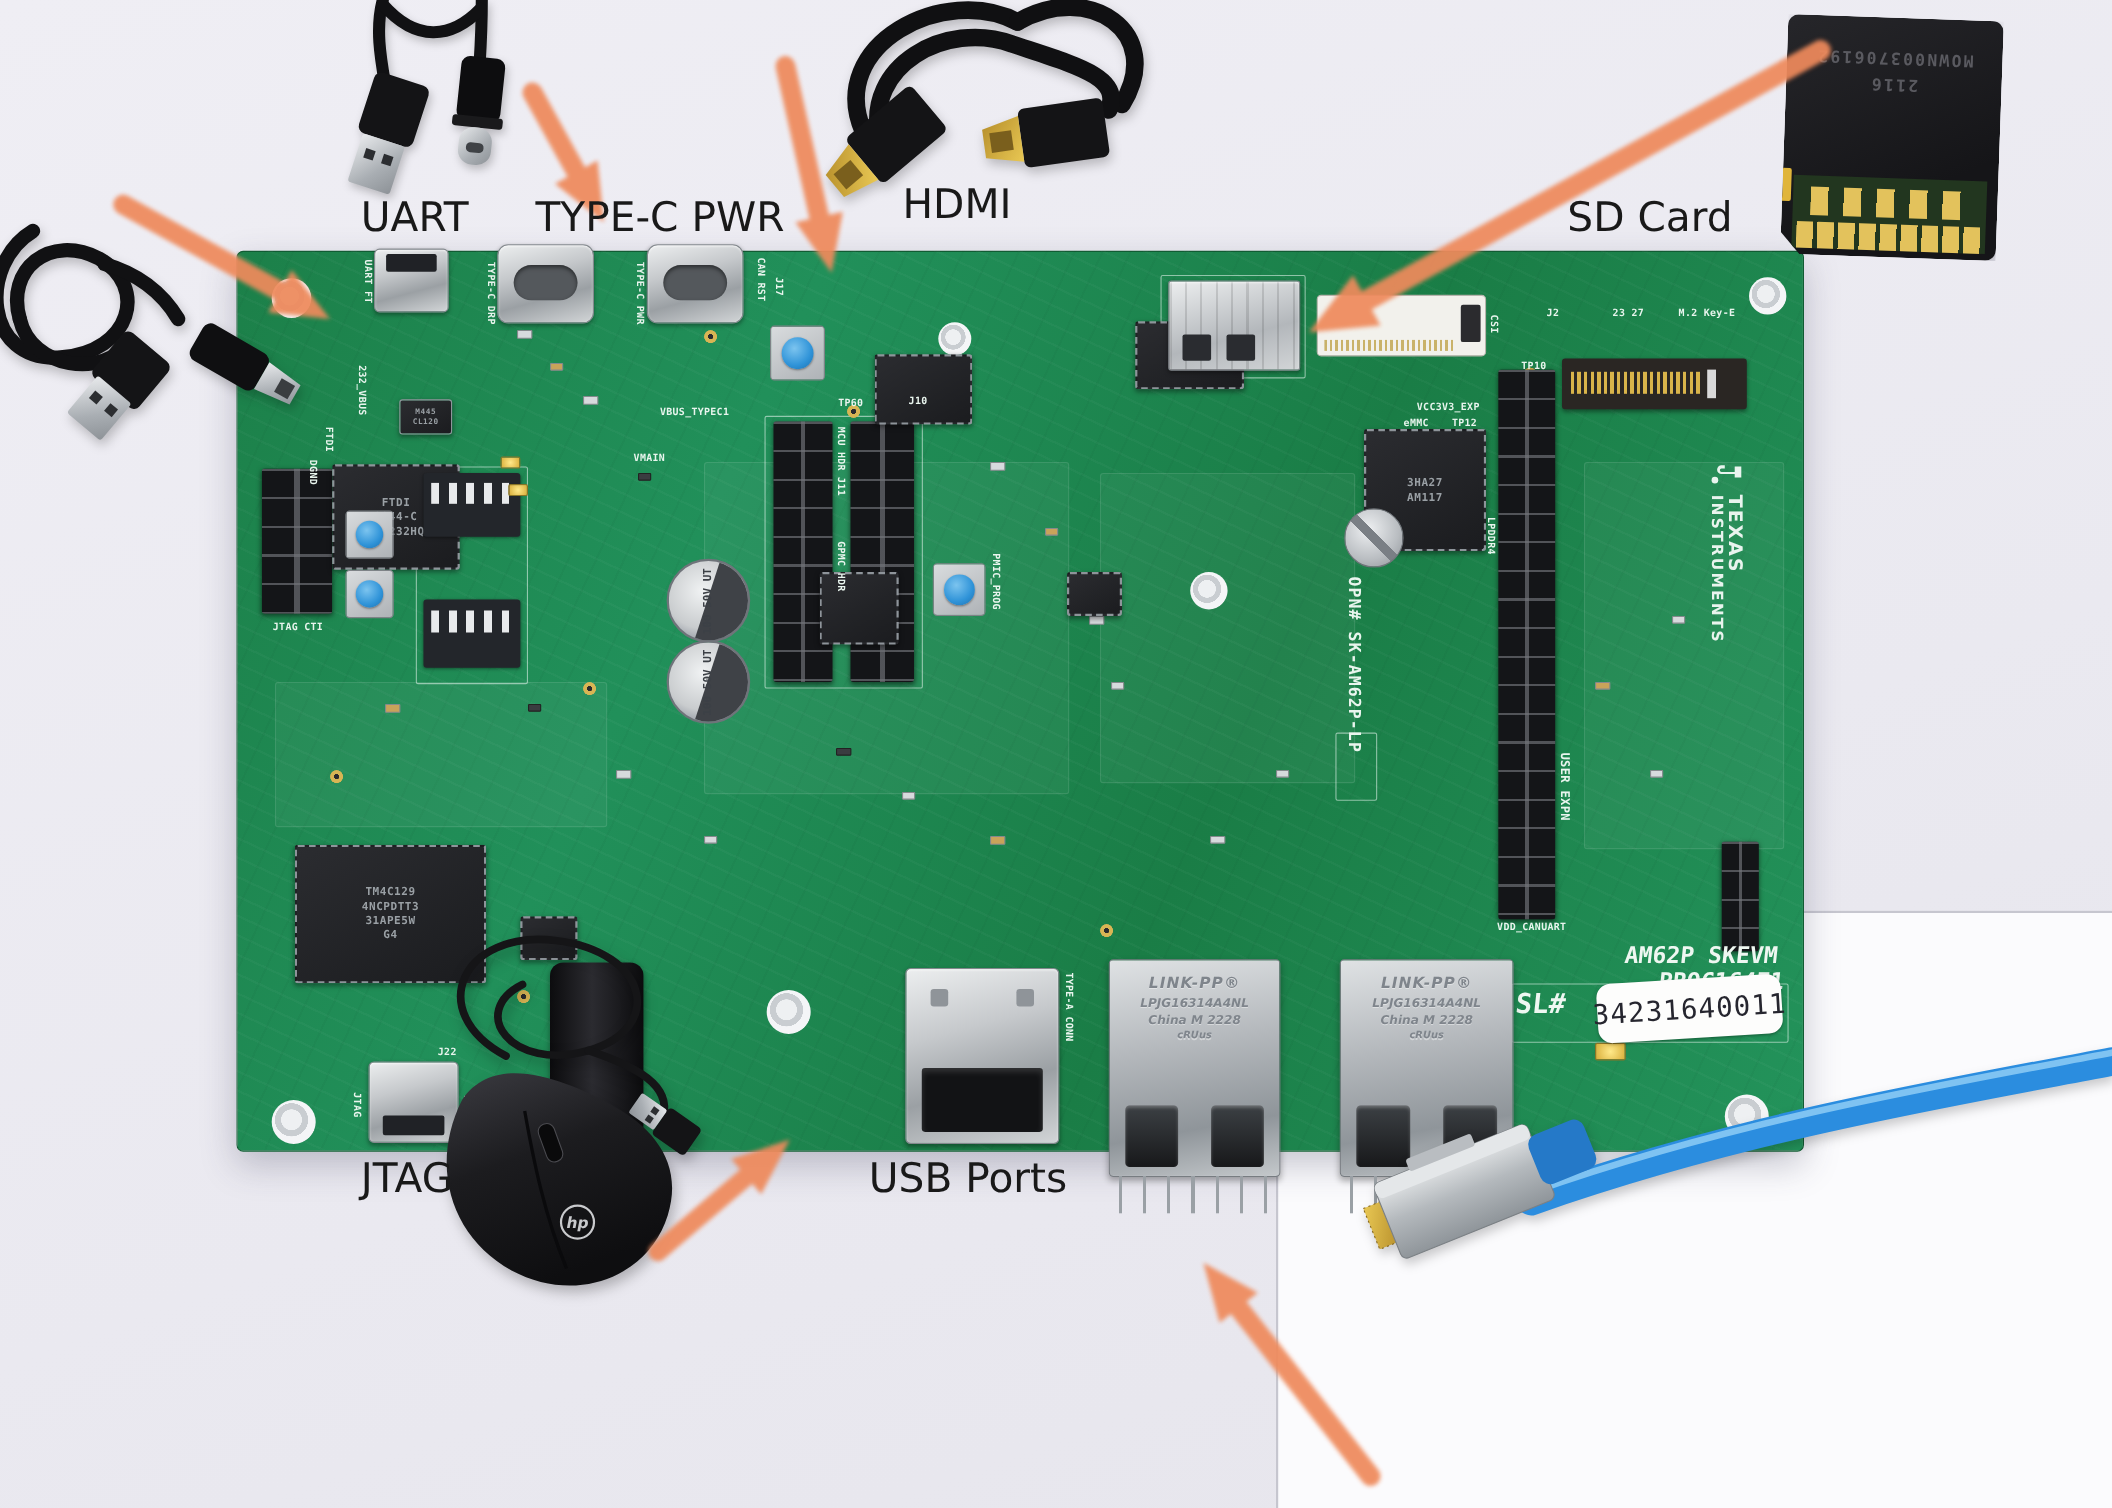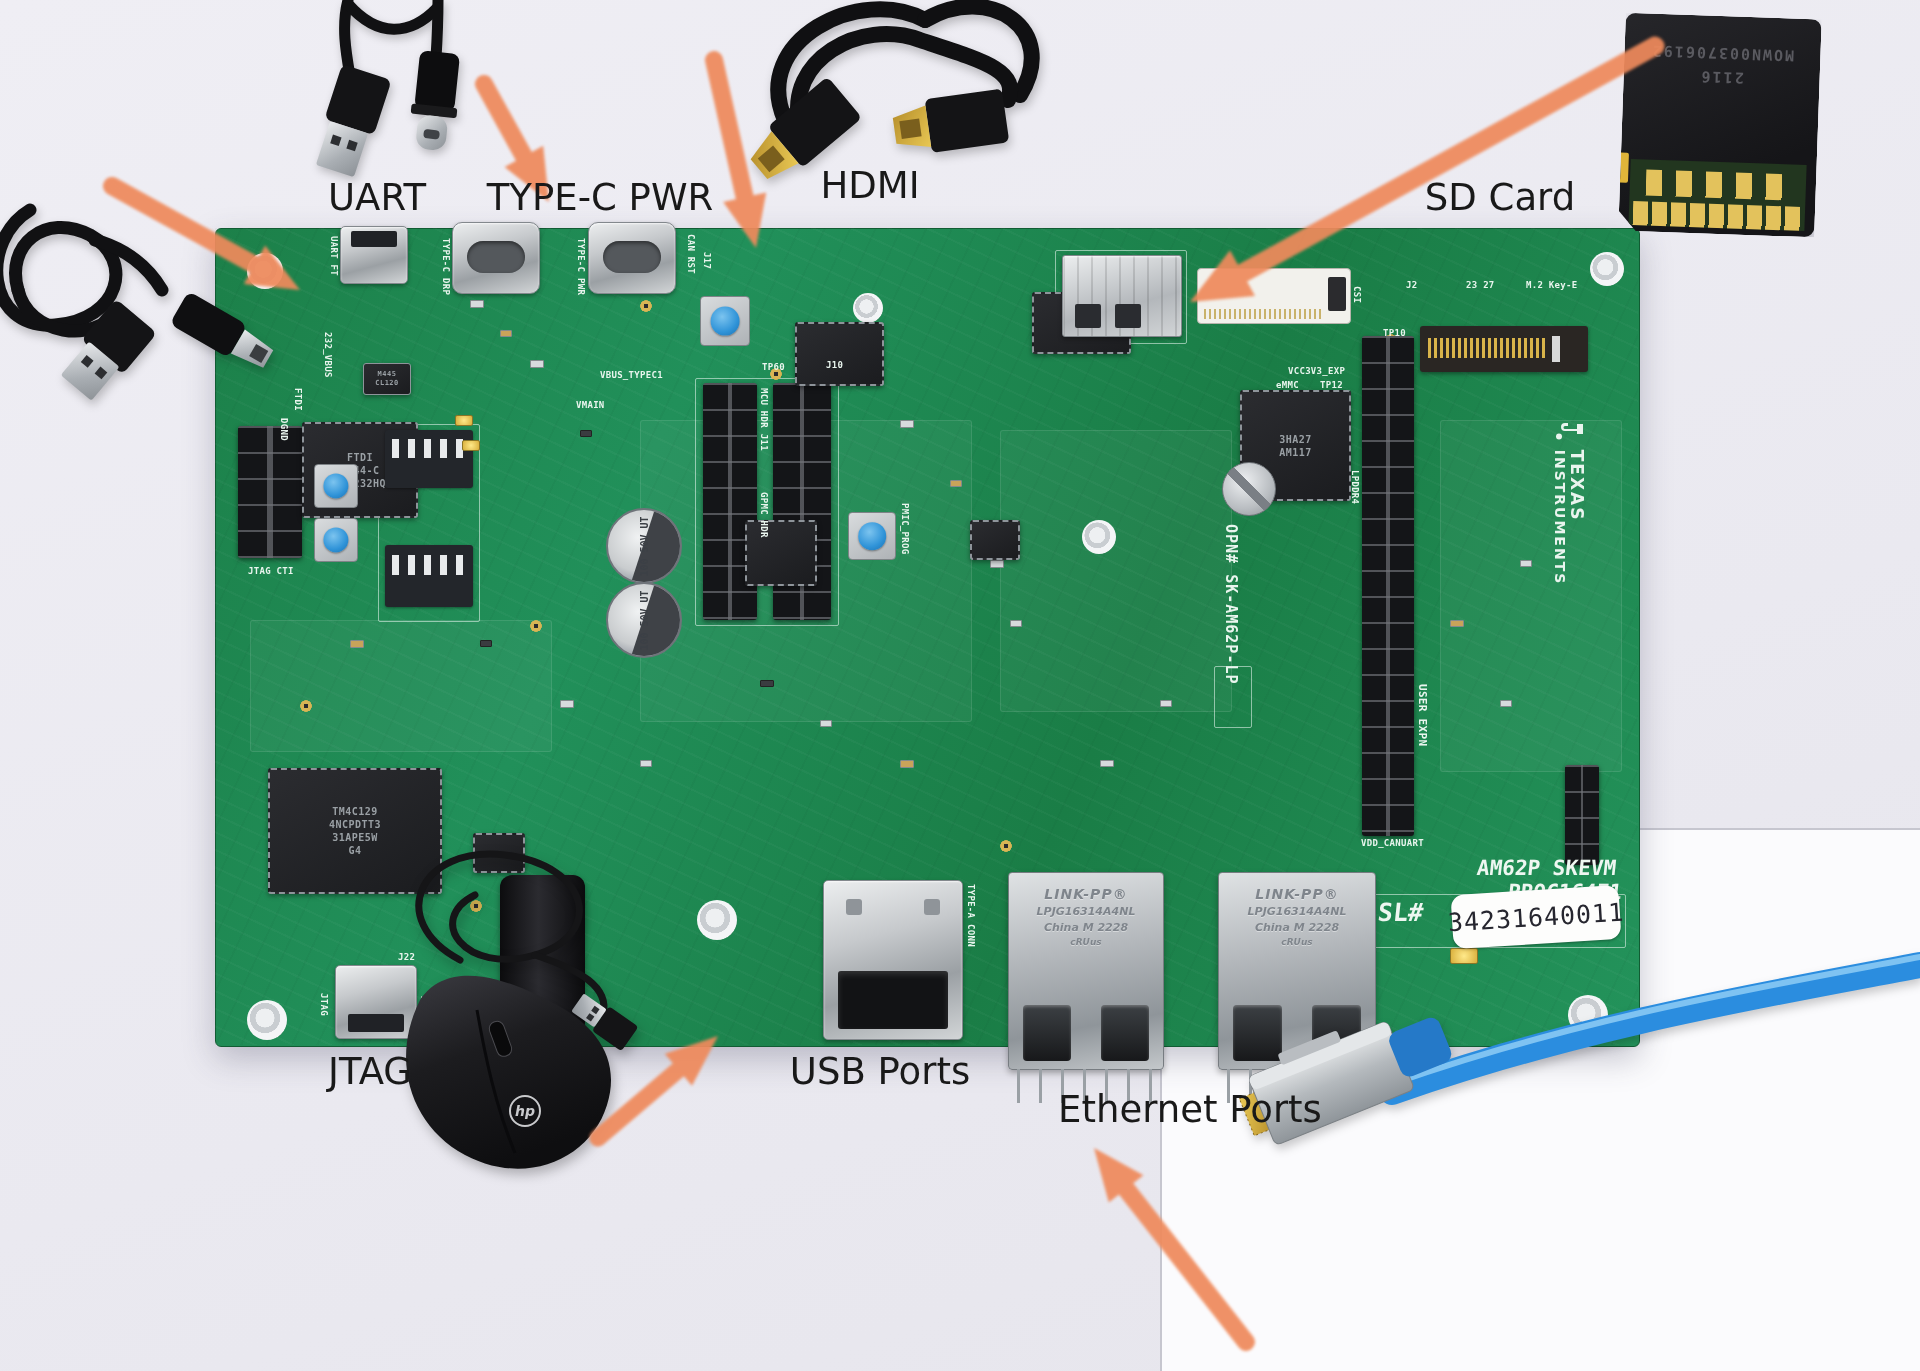--- a/index.html
+++ b/index.html
@@ -274,21 +274,21 @@
   <span class="silk" style="left:1526px;top:280px">M.2 Key-E</span>
   <span class="silk v" style="left:1352px;top:286px">CSI</span>
   <span class="silk" style="left:1288px;top:366px">VCC3V3_EXP</span>
   <span class="silk" style="left:1276px;top:380px">eMMC</span>
   <span class="silk" style="left:1320px;top:380px">TP12</span>
   <span class="silk" style="left:1383px;top:328px">TP10</span>
   <span class="silk v" style="left:1350px;top:470px">LPDDR4</span>
   <span class="silk v" style="left:1416px;top:684px;font-size:11px">USER EXPN</span>
   <span class="silk v" style="left:759px;top:388px">MCU HDR J11</span>
   <span class="silk v" style="left:759px;top:492px">GPMC HDR</span>
-  <span class="silk" style="left:576px;top:400px">VMAIN</span>
+  <span class="silk" style="left:576px;top:412px">VMAIN</span>
   <span class="silk" style="left:600px;top:370px">VBUS_TYPEC1</span>
   <span class="silk" style="left:1361px;top:838px">VDD_CANUART</span>
   <span class="silk v" style="left:319px;top:993px">JTAG</span>
   <span class="silk v" style="left:419px;top:996px">XDS</span>
   <span class="silk" style="left:398px;top:952px">J22</span>
   <span class="silk" style="left:248px;top:566px">JTAG CTI</span>
   <span class="silk v" style="left:323px;top:332px">232_VBUS</span>
   <span class="silk v" style="left:293px;top:388px">FTDI</span>
   <span class="silk v" style="left:279px;top:418px">DGND</span>
   <span class="silk v" style="left:900px;top:503px">PMIC_PROG</span>
@@ -455,15 +455,14 @@
         </g>
     </g>
   </svg>
 
   <div class="lbl" style="left:377px;top:176px">UART</div>
   <div class="lbl" style="left:600px;top:176px">TYPE-C PWR</div>
   <div class="lbl" style="left:870px;top:164px">HDMI</div>
   <div class="lbl" style="left:1500px;top:176px">SD Card</div>
   <div class="lbl" style="left:370px;top:1050px">JTAG</div>
   <div class="lbl" style="left:880px;top:1050px">USB Ports</div>
-  <div class="lbl" style="left:1190px;top:1088px">Ethernet Ports</div>
 
 </div>
 
 </body></html>

